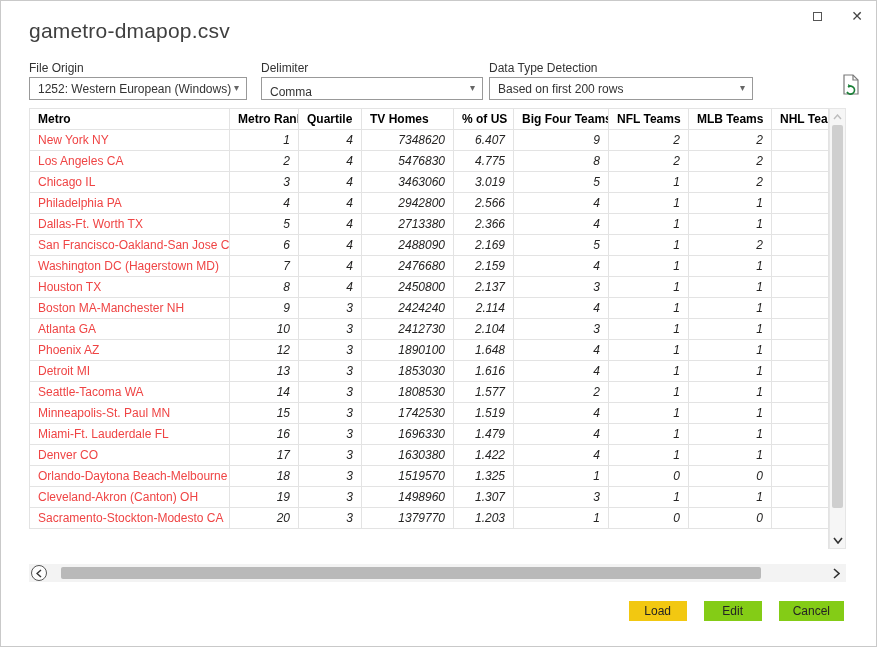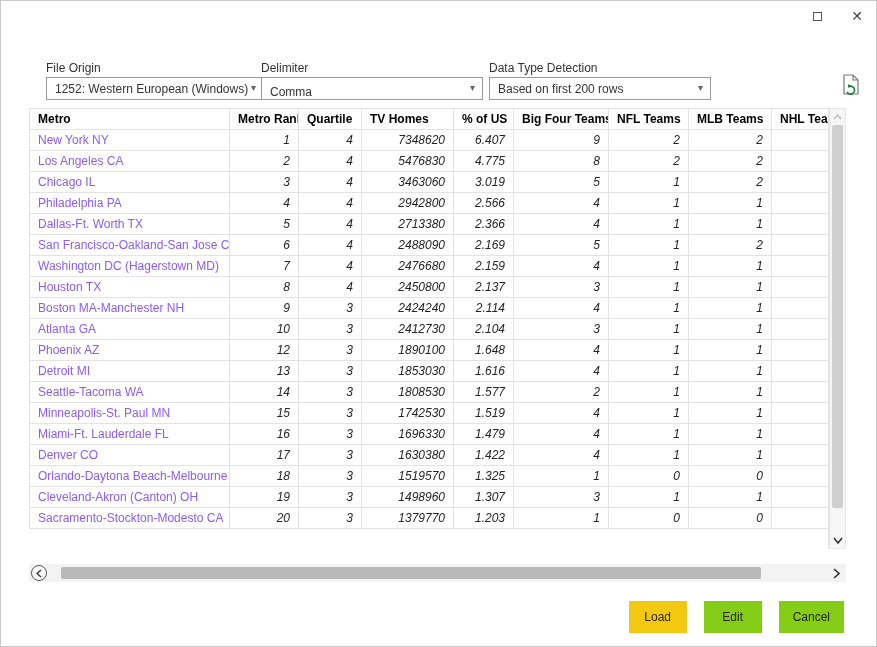--- a/index.html
+++ b/index.html
@@ -36,26 +36,26 @@
     border: 1px solid #999; background: #fff;
     font-size: 12px; color: #333;
     display: flex; align-items: center;
     padding: 0 36px 0 8px; cursor: pointer;
     white-space: nowrap; overflow: hidden;
   }
   .combo .chev {
     position: absolute; right: 7px; top: 4px;
     font-size: 10px; color: #666;
   }
-  .lbl-origin, .combo-origin { left: 28px; margin-left: 17px; }
+  .lbl-origin, .combo-origin { left: 28px; }
   .combo-origin { width: 218px; }
   .lbl-delim, .combo-delim { left: 260px; }
   .combo-delim { width: 222px; align-items: flex-end; }
   .lbl-dtype, .combo-dtype { left: 488px; }
-  .combo-dtype { width: 222px; }
+  .combo-dtype { width: 264px; }
 
   .refresh-btn {
     position: absolute; top: 72px; right: 14px;
     width: 22px; height: 24px; cursor: pointer;
     display: flex; align-items: center; justify-content: center;
   }
 
   
   .table-wrap {
     position: absolute; top: 107px; left: 28px;
@@ -65,21 +65,21 @@
   table.preview {
     border-collapse: collapse; table-layout: fixed;
     width: 800px; font-size: 12px;
   }
   table.preview th, table.preview td {
     border: 1px solid #e3e3e3;
     padding: 2px 8px; height: 21px;
     white-space: nowrap; overflow: hidden;
   }
   table.preview th { font-weight: bold; text-align: left; color: #000; background: #fff; }
-  table.preview td.txt { text-align: left; color: #8b5cf6; }
+  table.preview td.txt { text-align: left; color: #ef4444; }
   table.preview td.num { text-align: right; font-style: italic; color: #252423; }
 
   
   .vscroll {
     position: absolute; top: 107px; left: 828px;
     width: 17px; height: 441px;
     background: #f6f6f6; border: 1px solid #e6e6e6;
   }
   .vscroll .thumb {
     position: absolute; left: 2px; right: 2px;
@@ -109,21 +109,21 @@
     display: flex; align-items: center; justify-content: center;
     background: #fdfdfd;
   }
 
   
   .footer {
     position: absolute; top: 600px; right: 32px;
     display: flex; gap: 17px;
   }
   .btn {
-    min-width: 58px; height: 32px; padding: 0 14px;
+    min-width: 58px; height: 20px; padding: 0 14px;
     font-size: 12px; font-family: "Liberation Sans", sans-serif;
     display: flex; align-items: center; justify-content: center;
     cursor: pointer; border: none; color: #252423;
   }
   .btn-load { background: #F2C811; }
   .btn-plain { background: #84cc16; }
 
   svg.chevron { display: block; }
 </style>
 </head>
@@ -133,20 +133,21 @@
 
   <div class="win-controls">
     <div class="win-btn">
       <span class="max-square"></span>
     </div>
     <div class="win-btn">
       <span>✕</span>
     </div>
   </div>
 
+  <div class="page-title">gametro-dmapop.csv</div>
 
   <div class="field-label lbl-origin">File Origin</div>
   <div class="combo combo-origin">
     <span>1252: Western European (Windows)</span>
     <span class="chev">▾</span>
   </div>
 
   <div class="field-label lbl-delim">Delimiter</div>
   <div class="combo combo-delim">
     <span>Comma</span>

